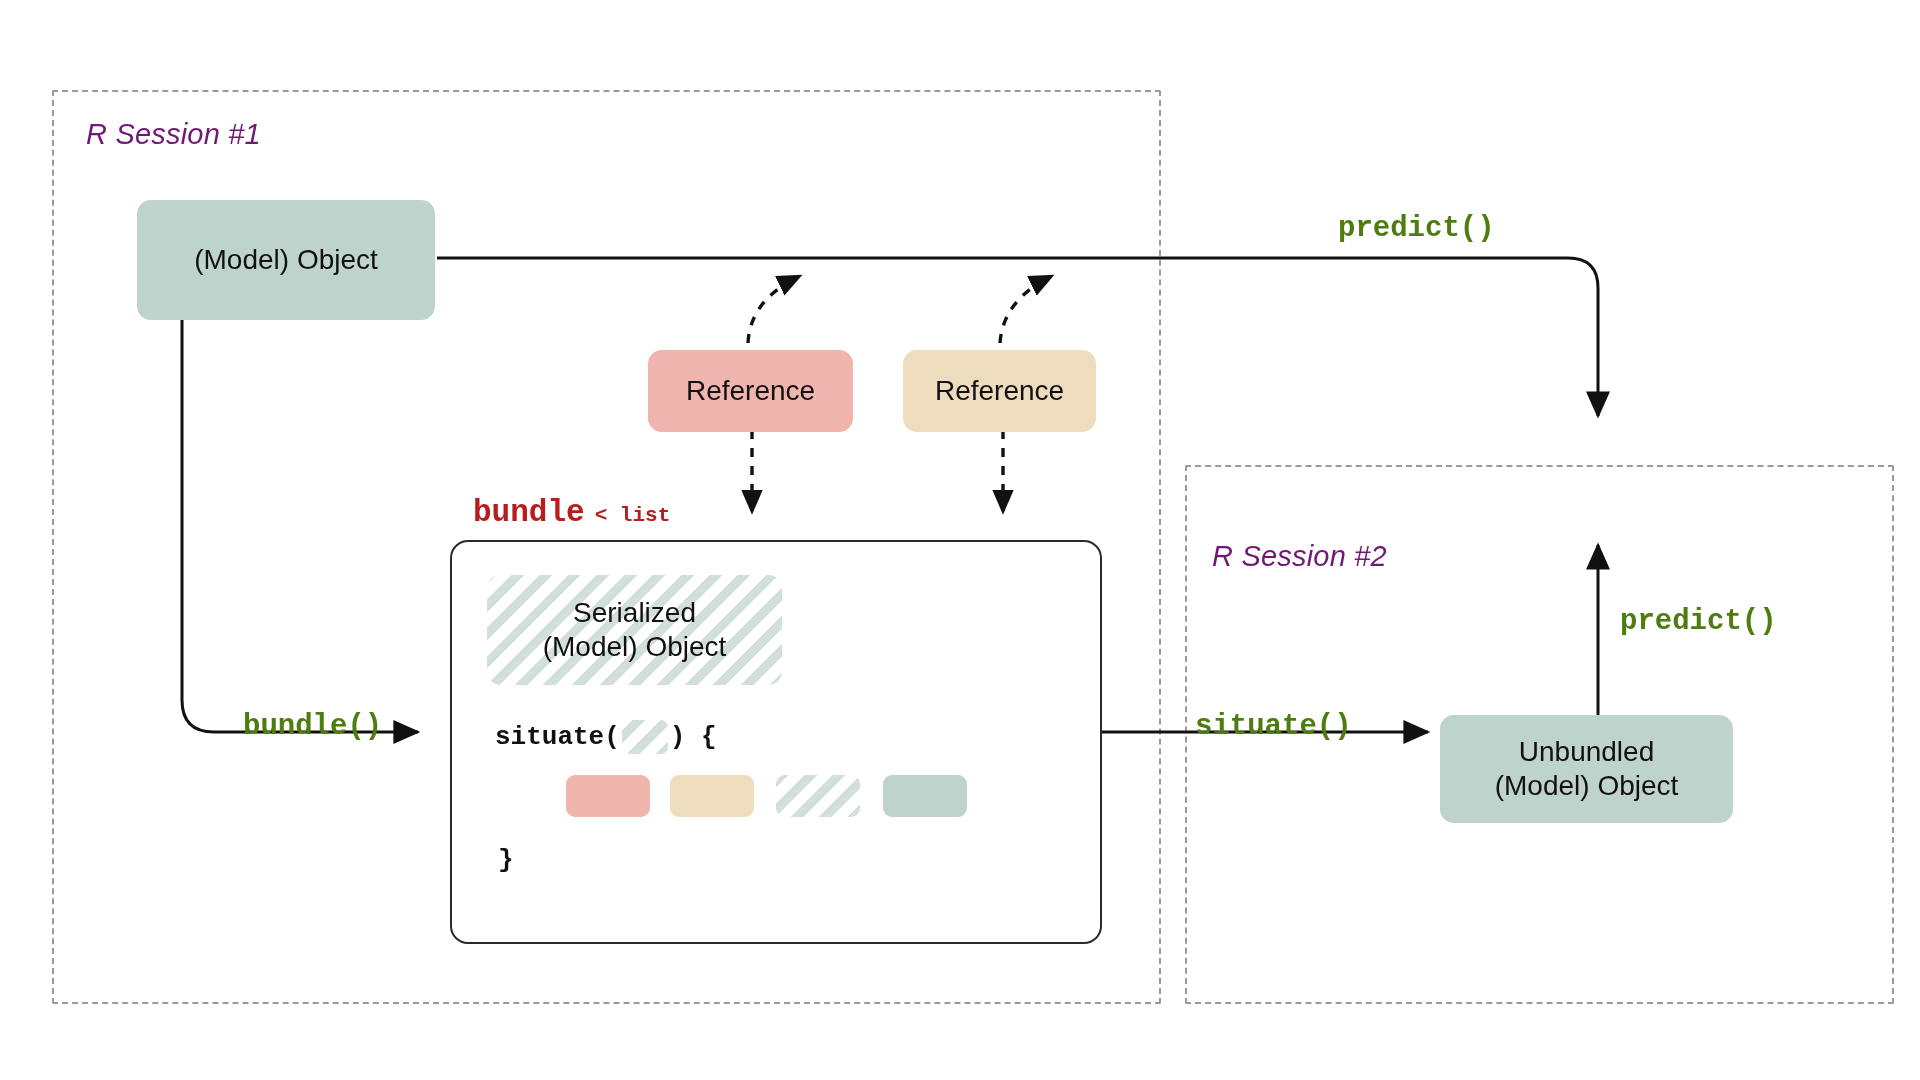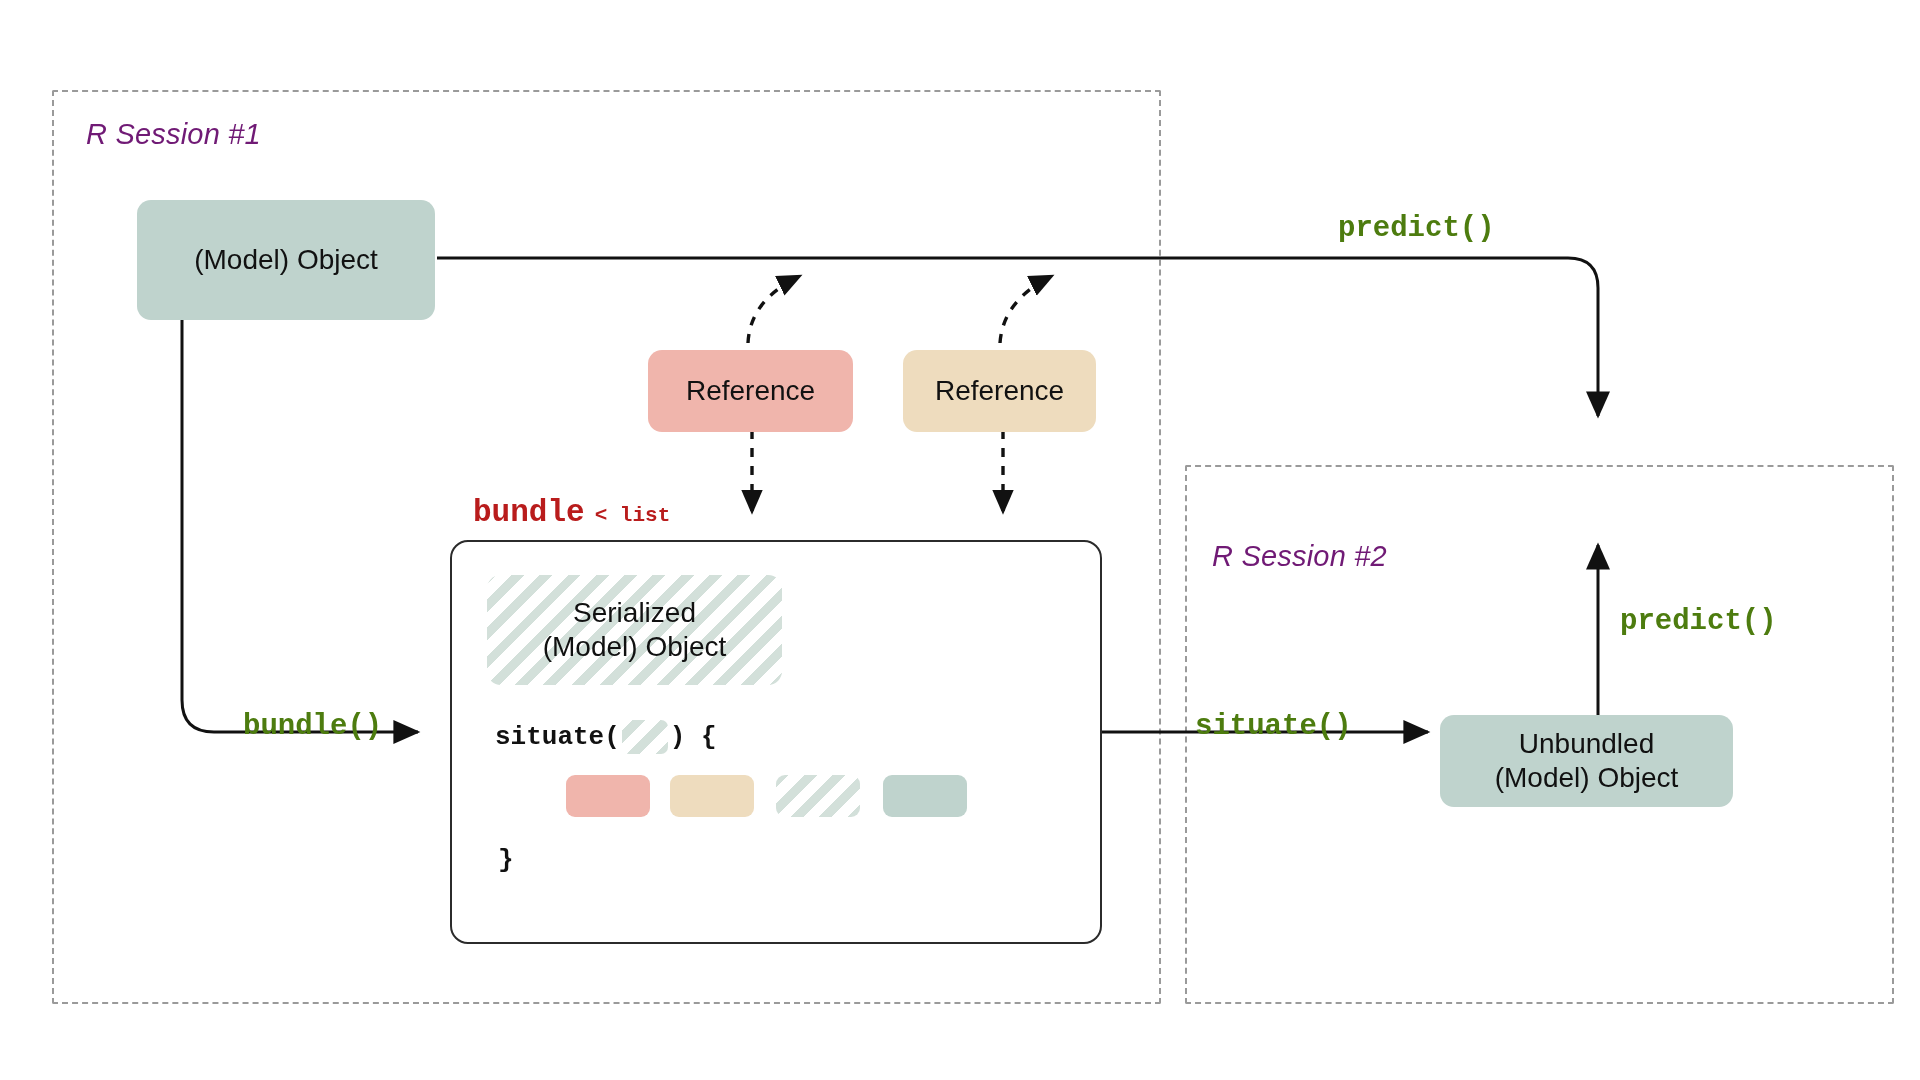--- a/index.html
+++ b/index.html
@@ -118,21 +118,21 @@
 
   <div class="arrow-label" style="left:1620px;top:605px;">predict()</div>
 
   <div class="node green" style="left:137px;top:200px;width:298px;height:120px;">(Model) Object</div>
 
   <div class="node pink" style="left:648px;top:350px;width:205px;height:82px;">Reference</div>
 
   <div class="node tan" style="left:903px;top:350px;width:193px;height:82px;">Reference</div>
 
 
-  <div class="node green" style="left:1440px;top:715px;width:293px;height:92px;flex-direction:column;">
+  <div class="node green" style="left:1440px;top:715px;width:293px;height:108px;flex-direction:column;">
     <span>Unbundled</span>
     <span>(Model) Object</span>
   </div>
 
   <div class="bundle-caption" style="left:473px;top:495px;">
     <span class="big">bundle</span><span class="small">&lt; list</span>
   </div>
 
   <div class="bundle-card" style="left:450px;top:540px;width:648px;height:400px;"></div>
 

